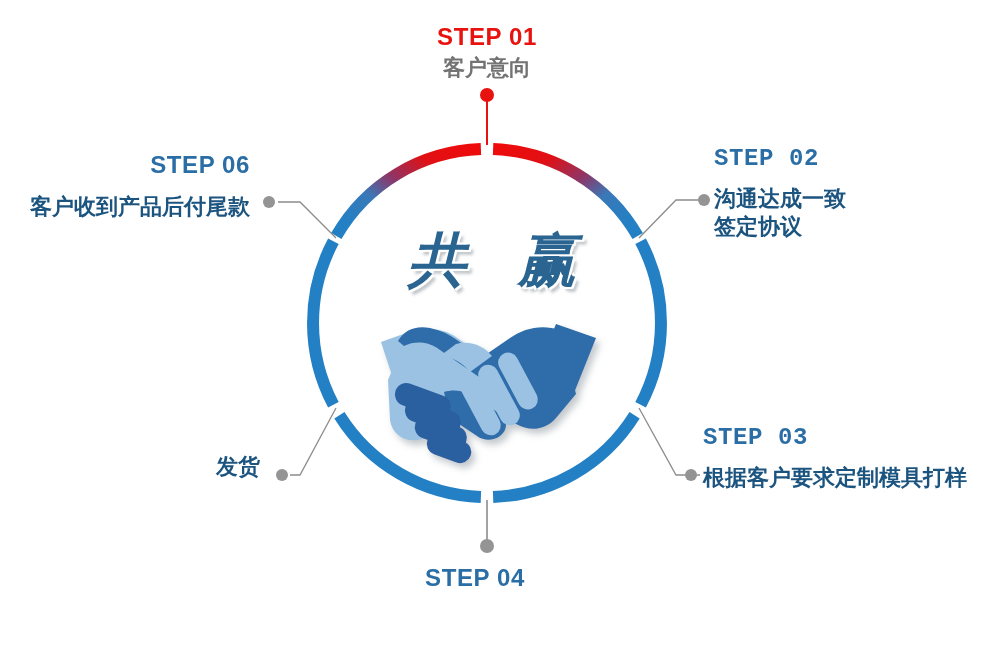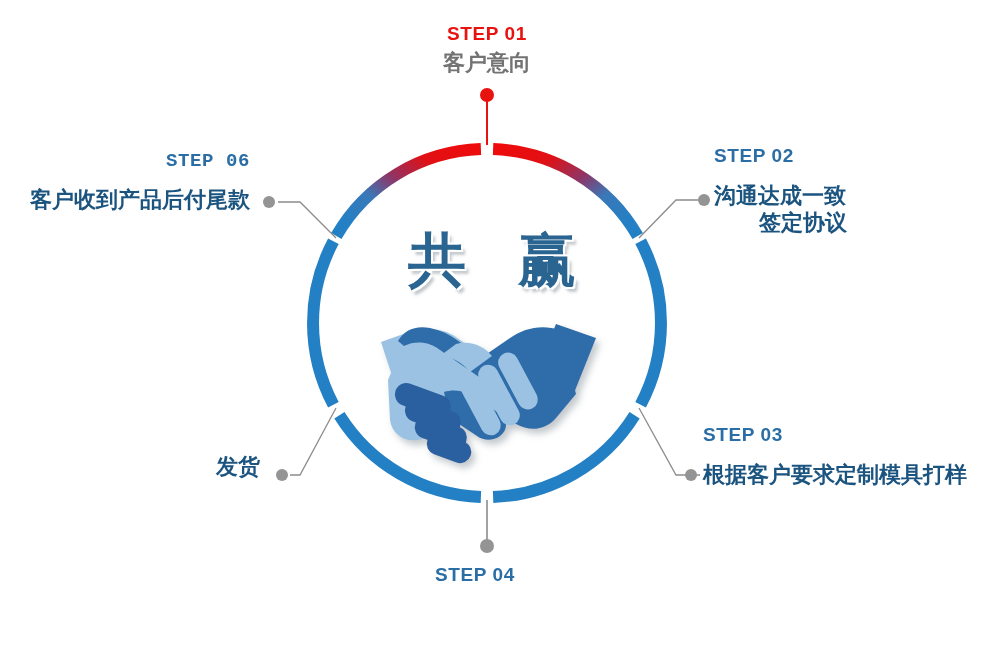--- a/index.html
+++ b/index.html
@@ -8,60 +8,61 @@
     background:#ffffff;
     font-family:"Liberation Sans","DejaVu Sans",sans-serif;
     overflow:hidden;
     position:relative;
   }
   #stage{position:absolute;left:0;top:0;width:1000px;height:650px;}
   svg.layer{position:absolute;left:0;top:0;width:1000px;height:650px;}
 
   .lbl{position:absolute;}
   .step-num{
-    font-size:19px;
+    font-size:24px;
     font-weight:600;
     letter-spacing:0.6px;
     line-height:1.05;
     white-space:nowrap;
   }
   .step-txt{
     font-size:22px;
     font-weight:bold;
     line-height:1.25;
     white-space:nowrap;
     margin-top:5px;
   }
   .blue .step-num{color:#2b6ea6;}
   .blue .step-txt{color:#1c5480;margin-top:16px;}
   .red .step-num{color:#e8120f;}
   .red .step-txt{color:#737373;}
 
   .ta-c{text-align:center;}
-  .ta-l{text-align:left;}
+  .ta-l{text-align:left;font-family:Liberation Mono, monospace;}
   .ta-r{text-align:right;}
 
   
   #centerword{
     position:absolute;
     left:0;top:222px;width:1000px;
     text-align:center;
     font-family:"DejaVu Sans","Liberation Sans",sans-serif;
     font-size:58px;
     font-weight:bold;
     letter-spacing:16px;
     color:#2a6490;
     text-shadow:
        2px 2px 0 #ffffff,
       -2px 2px 0 #ffffff,
        2px -2px 0 #ffffff,
       -2px -2px 0 #ffffff,
        4px 5px 3px rgba(120,130,140,0.45);
     white-space:nowrap;
     user-select:none;
+    font-style:italic;
   }
 </style>
 </head>
 <body>
 
 <div id="stage">
 
   <svg class="layer" viewBox="0 0 1000 650">
     <defs>
       <linearGradient id="gradTopLeft" x1="1" y1="0" x2="0" y2="0.75">
@@ -203,34 +204,34 @@
   <div id="centerword">共 赢</div>
 
   <div class="lbl red ta-c" style="left:387px;top:24px;width:200px;">
     <div class="step-num">STEP 01</div>
     <div class="step-txt">客户意向</div>
   </div>
 
   <div class="lbl blue ta-l" style="left:714px;top:146px;width:280px;">
     <div class="step-num">STEP 02</div>
     <div class="step-txt">沟通达成一致</div>
-    <div class="step-txt" style="margin-top:0;margin-left:45px;">签定协议</div>
+    <div class="step-txt" style="margin-top:0;">签定协议</div>
   </div>
 
   <div class="lbl blue ta-l" style="left:703px;top:425px;width:300px;">
     <div class="step-num">STEP 03</div>
     <div class="step-txt">根据客户要求定制模具打样</div>
   </div>
 
   <div class="lbl blue ta-c" style="left:325px;top:565px;width:300px;">
     <div class="step-num">STEP 04</div>
   </div>
 
   <div class="lbl blue ta-r" style="left:14px;top:437px;width:246px;">
     <div class="step-txt">发货</div>
   </div>
 
-  <div class="lbl blue ta-r" style="left:0px;top:152px;width:250px;font-family:Liberation Mono, monospace;">
+  <div class="lbl blue ta-r" style="left:0px;top:152px;width:250px;">
     <div class="step-num">STEP 06</div>
     <div class="step-txt">客户收到产品后付尾款</div>
   </div>
 
 </div>
 
 </body></html>

